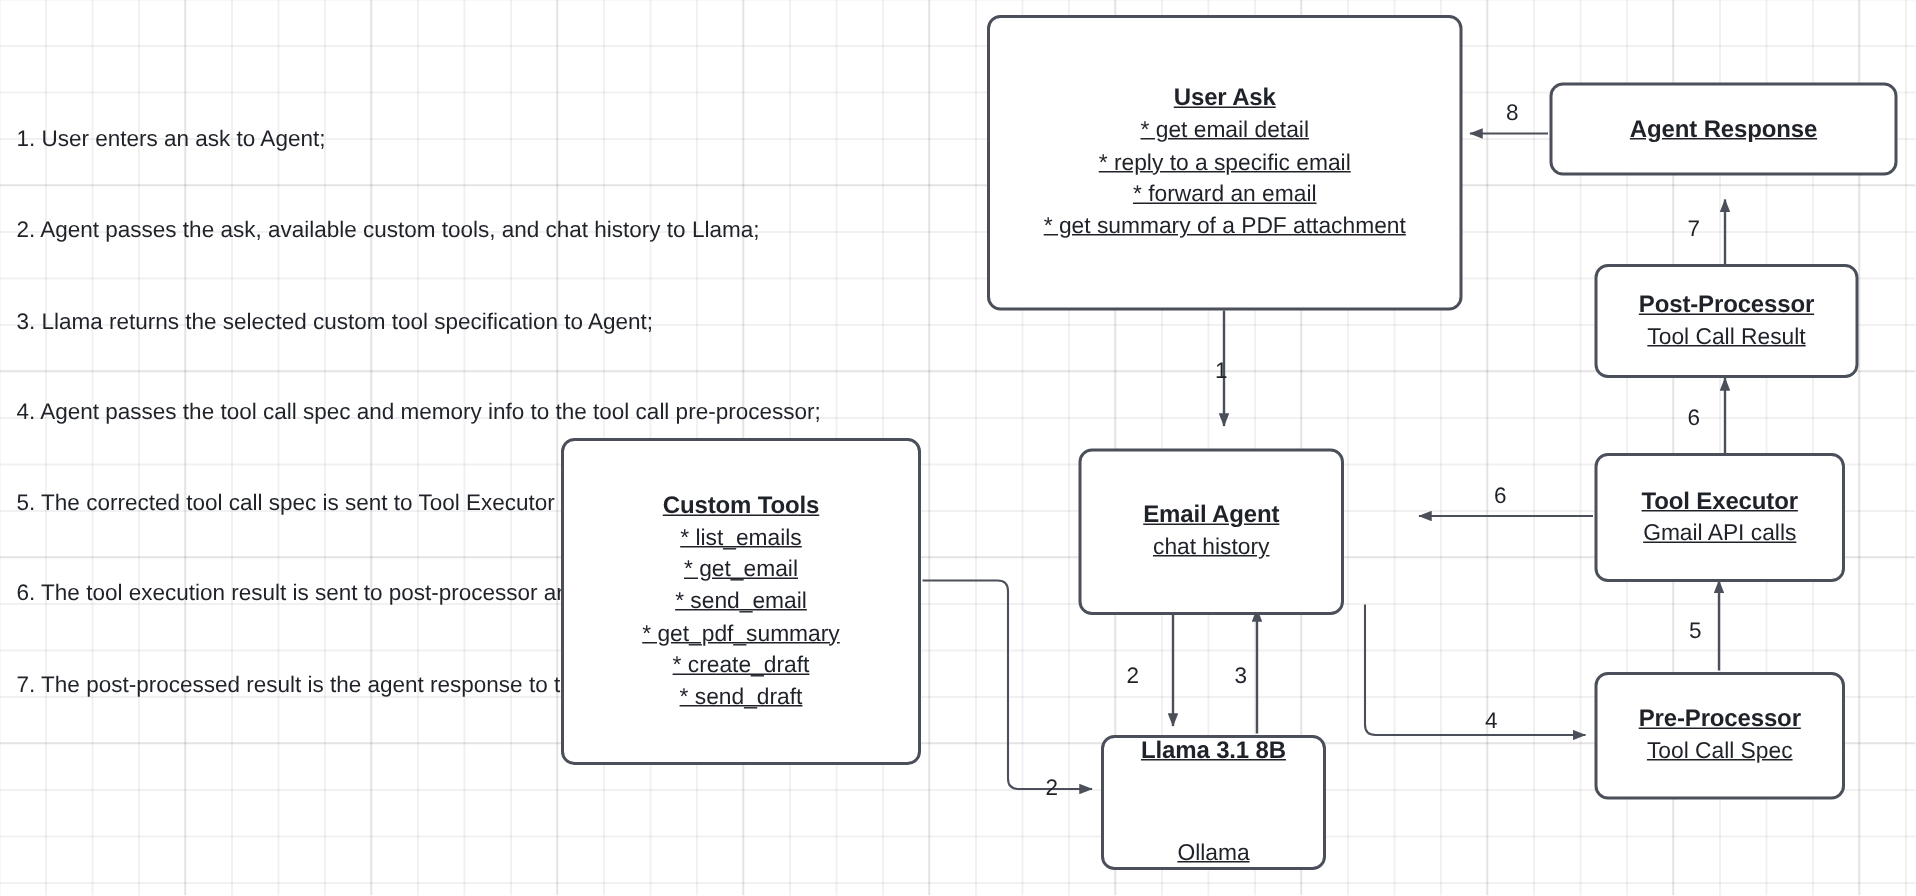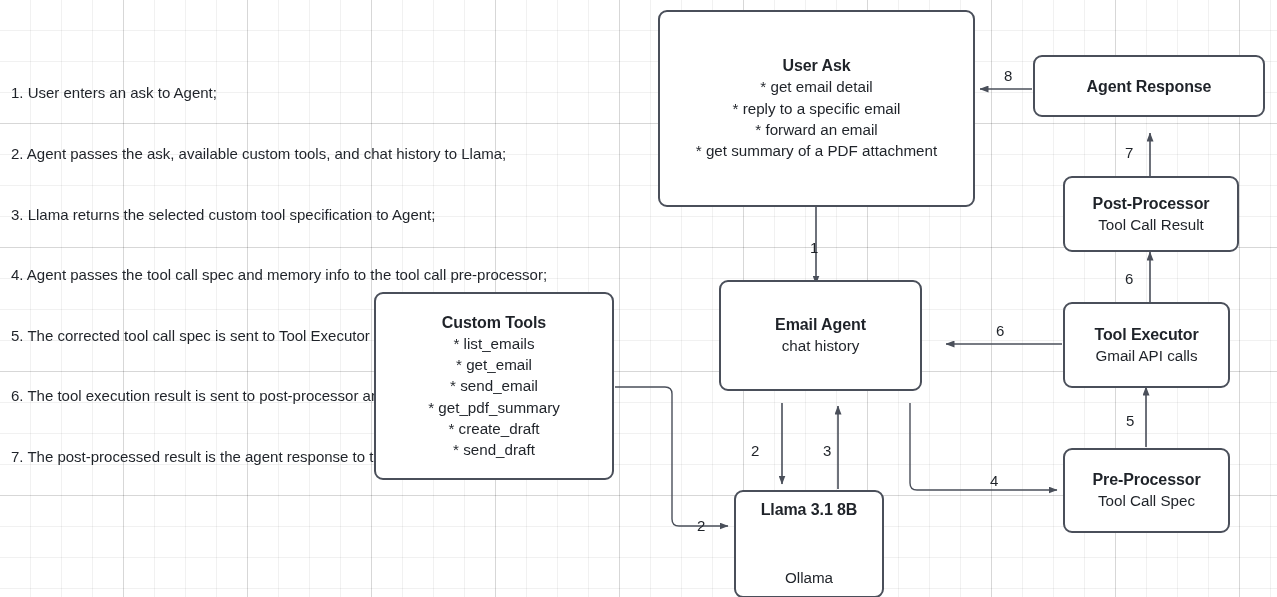--- a/index.html
+++ b/index.html
@@ -45,20 +45,21 @@
     border: 2px solid #4a4f5a;
     border-radius: 9px;
     background: #ffffff;
     display: flex;
     flex-direction: column;
     align-items: center;
     justify-content: center;
     text-align: center;
     color: #1f2329;
     padding: 2px 6px;
+    text-decoration: underline;
   }
   .node .title {
     font-weight: bold;
     font-size: 16px;
     line-height: 21px;
     letter-spacing: -0.1px;
   }
   .node .line {
     font-size: 15.2px;
     line-height: 21.3px;
@@ -135,36 +136,36 @@
   <div class="node" style="left:1063px; top:176px; width:176px; height:76px;">
     <div class="title">Post-Processor</div>
     <div class="line">Tool Call Result</div>
   </div>
 
   <div class="node" style="left:1063px; top:448px; width:167px; height:85px;">
     <div class="title">Pre-Processor</div>
     <div class="line">Tool Call Spec</div>
   </div>
 
-  <div class="node" style="left:374px; top:292px; width:240px; height:188px;">
+  <div class="node" style="left:374px; top:292px; width:240px; height:218px;">
     <div class="title">Custom Tools</div>
     <div class="line">* list_emails</div>
     <div class="line">* get_email</div>
     <div class="line">* send_email</div>
     <div class="line">* get_pdf_summary</div>
     <div class="line">* create_draft</div>
     <div class="line">* send_draft</div>
   </div>
 
-  <div class="node" style="left:719px; top:280px; width:203px; height:111px;">
+  <div class="node" style="left:719px; top:299px; width:177px; height:111px;">
     <div class="title">Email Agent</div>
     <div class="line">chat history</div>
   </div>
 
-  <div class="node" style="left:734px; top:490px; width:150px; height:108px;gap:47px;">
+  <div class="node" style="left:734px; top:490px; width:150px; height:90px;gap:47px;">
     <div class="title">Llama 3.1 8B</div>
     <div class="line">Ollama</div>
   </div>
 
   <div class="edge-label" style="left:810px; top:240px;">1</div>
   <div class="edge-label" style="left:751px; top:443px;">2</div>
   <div class="edge-label" style="left:697px; top:518px;">2</div>
   <div class="edge-label" style="left:823px; top:443px;">3</div>
   <div class="edge-label" style="left:990px; top:473px;">4</div>
   <div class="edge-label" style="left:1126px; top:413px;">5</div>

